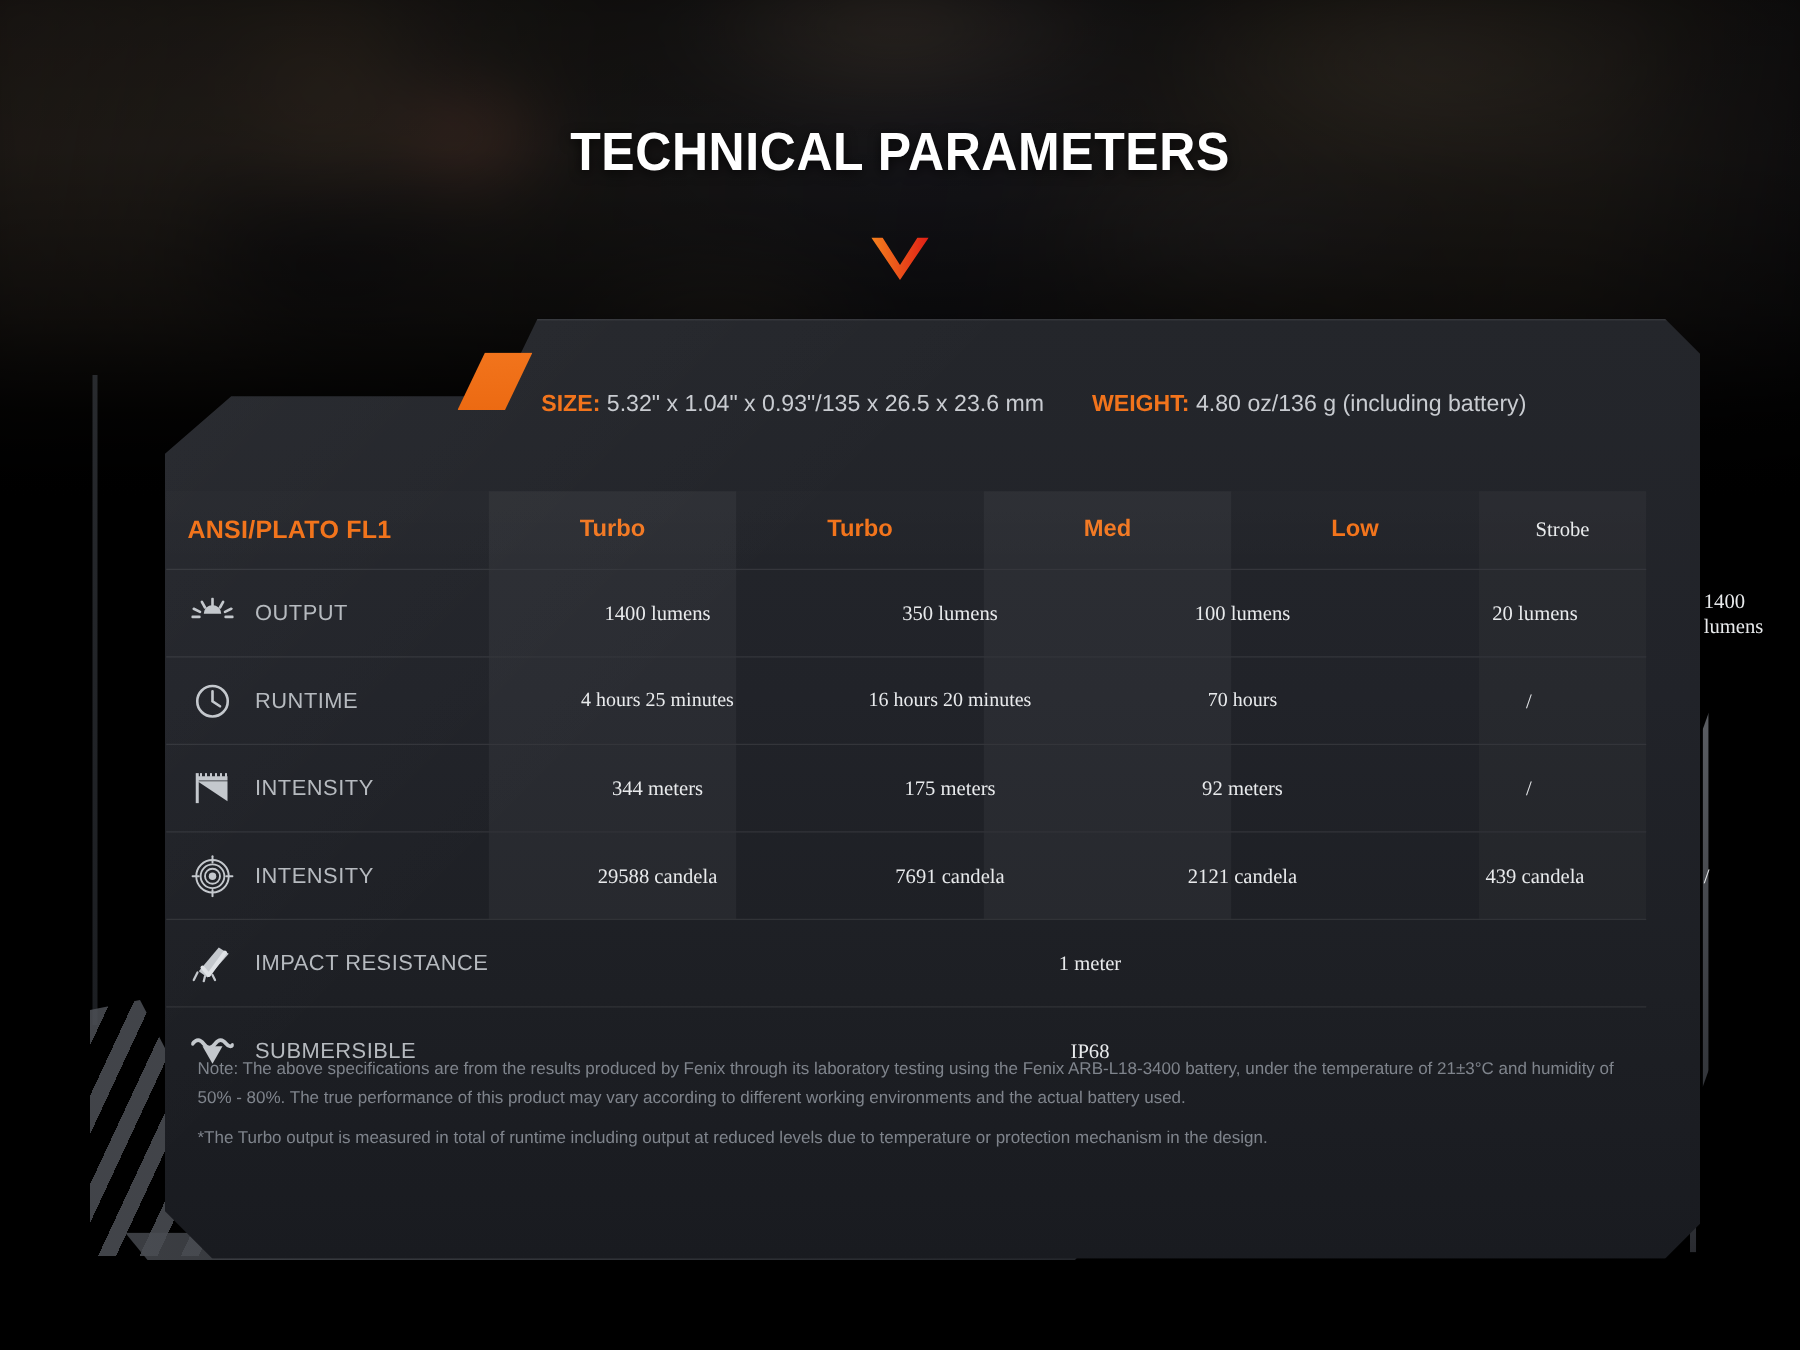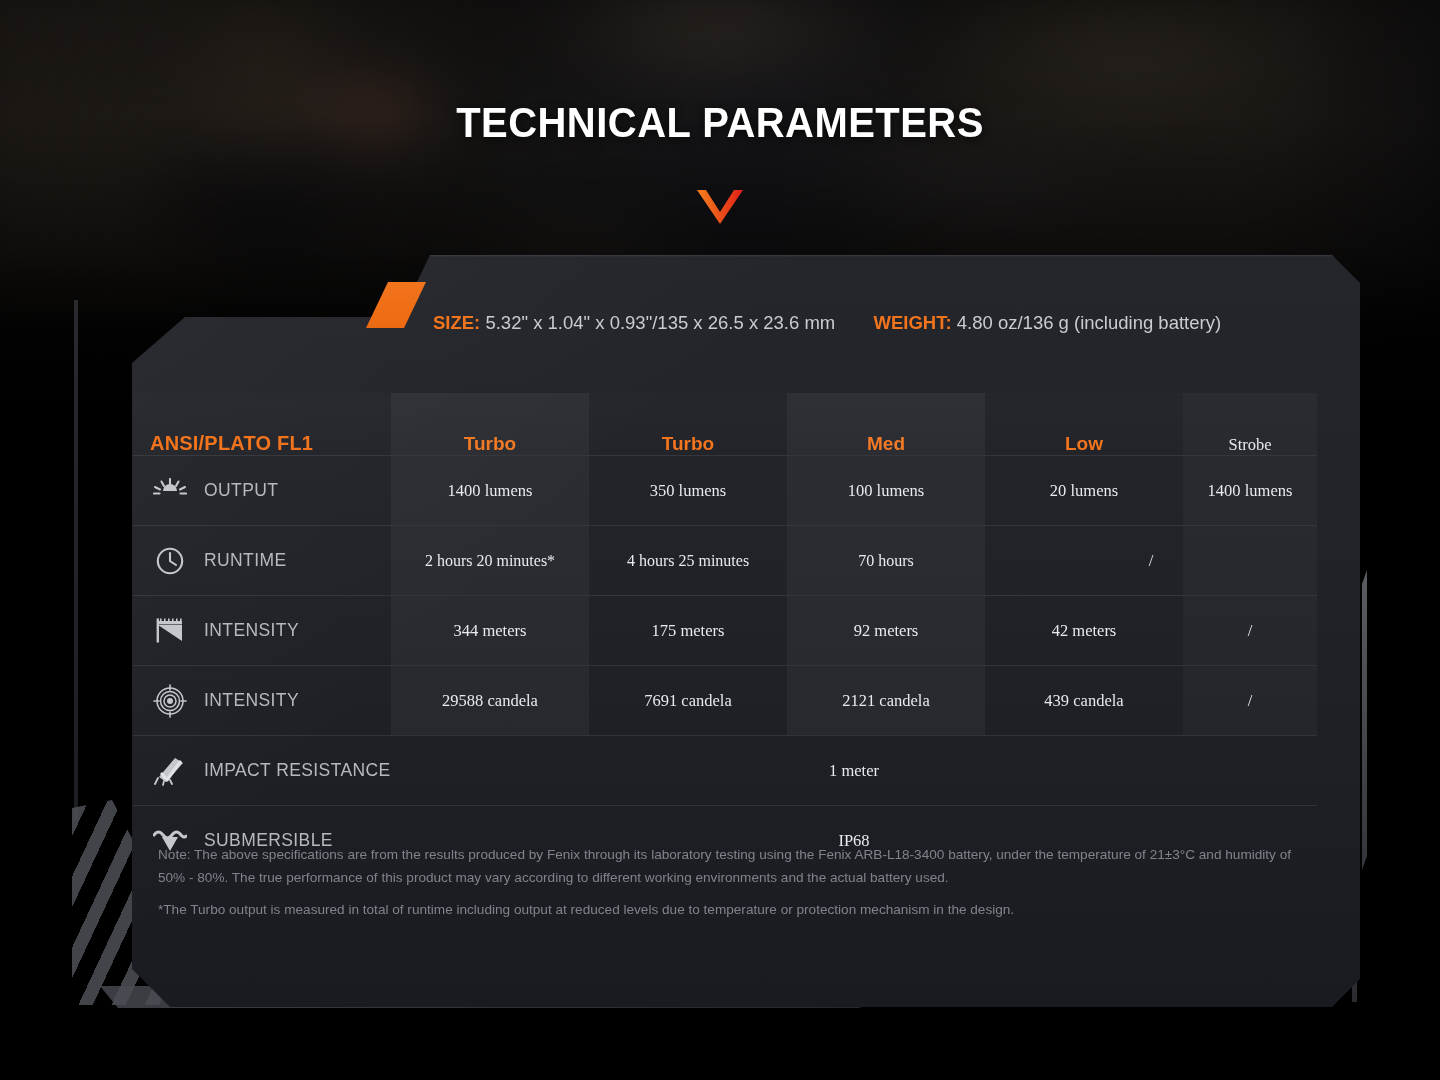--- a/index.html
+++ b/index.html
@@ -101,33 +101,33 @@
     font-size:18.5px; color:#c9ccd1; white-space:nowrap; line-height:30px;
   }
   #spec-line .lbl{ color:#f2741c; font-weight:bold; }
   #spec-line .gap{ display:inline-block; width:28px; }
 
   
   #table{
     position:absolute; left:133px; top:393px; width:1184px;
   }
   .row{ display:flex; position:relative; }
-  .row + .row { border-top:1px solid rgba(255,255,255,.085); }
+  .row + .row { border-top:1px solid rgba(255,255,255,.085);gap:36px; }
 
   .c-label{ width:258px; flex:0 0 258px; display:flex; align-items:center; }
   .c-data { flex:0 0 198px; display:flex; align-items:center; justify-content:center; }
   .c-span { flex:1 1 auto; display:flex; align-items:center; justify-content:center; }
 
   
   .tint{ position:absolute; top:0; bottom:0; pointer-events:none; }
   #tint-turbo{ left:258px; width:198px; background:rgba(255,255,255,.045); }
   #tint-med  { left:654px; width:198px; background:rgba(255,255,255,.045); }
   #tint-strobe{left:1050px; width:134px; background:rgba(255,255,255,.028); }
 
-  #head-row{ height:62px;align-items:flex-end; }
+  #head-row{ height:62px; }
   #head-row .c-label{ font-size:20px; font-weight:bold; color:#f2741c;
      font-family:"Liberation Sans Narrow","Liberation Sans",sans-serif; letter-spacing:.2px; padding-left:17px;}
   #head-row .c-data{ font-size:19px; font-weight:bold; color:#f2741c;
      font-family:"Liberation Sans Narrow","Liberation Sans",sans-serif; }
   #head-row{ background:linear-gradient(to bottom, rgba(255,255,255,.012), rgba(255,255,255,0)); }
 
   .data-row{ height:70px; }
   .data-row .c-label{ padding-left:17px; gap:14px; }
   .rlabel{ font-size:17.5px; color:#b6babf; letter-spacing:.4px; }
   .c-data, .c-span{ font-size:16.5px; color:#e8eaec;font-family:Liberation Serif, serif; }
@@ -229,22 +229,22 @@
     <div class="tint" id="tint-strobe"></div>
     <div class="c-label">
       <span class="icon">
         <svg width="30" height="30" viewBox="0 0 30 30">
           <circle cx="15" cy="15" r="12.2" fill="none" stroke="#c4c8cd" stroke-width="2.1"></circle>
           <path d="M15 7 L15 15 L21 19" fill="none" stroke="#c4c8cd" stroke-width="2.1" stroke-linecap="round"></path>
         </svg>
       </span>
       <span class="rlabel">RUNTIME</span>
     </div>
-    <div class="c-data">2 hours 20 minutes*</div>
     <div class="c-data">4 hours 25 minutes</div>
+    <div class="c-data">16 hours 20 minutes</div>
     <div class="c-data">70 hours</div>
     <div class="c-span">/</div>
   </div>
 
   <div class="row data-row">
     <div class="tint" id="tint-turbo"></div>
     <div class="tint" id="tint-med"></div>
     <div class="tint" id="tint-strobe"></div>
     <div class="c-label">
       <span class="icon">
@@ -260,21 +260,20 @@
           </g>
           <path d="M4 8 L28 8 L28 24 Z" fill="#c4c8cd"></path>
           <rect x="2.6" y="1.5" width="2.4" height="24" fill="#c4c8cd"></rect>
         </svg>
       </span>
       <span class="rlabel">INTENSITY</span>
     </div>
     <div class="c-data">344 meters</div>
     <div class="c-data">175 meters</div>
     <div class="c-data">92 meters</div>
-    <div class="c-data">42 meters</div>
     <div class="c-span">/</div>
   </div>
 
   <div class="row data-row">
     <div class="tint" id="tint-turbo"></div>
     <div class="tint" id="tint-med"></div>
     <div class="tint" id="tint-strobe"></div>
     <div class="c-label">
       <span class="icon">
         <svg width="34" height="34" viewBox="0 0 34 34">

